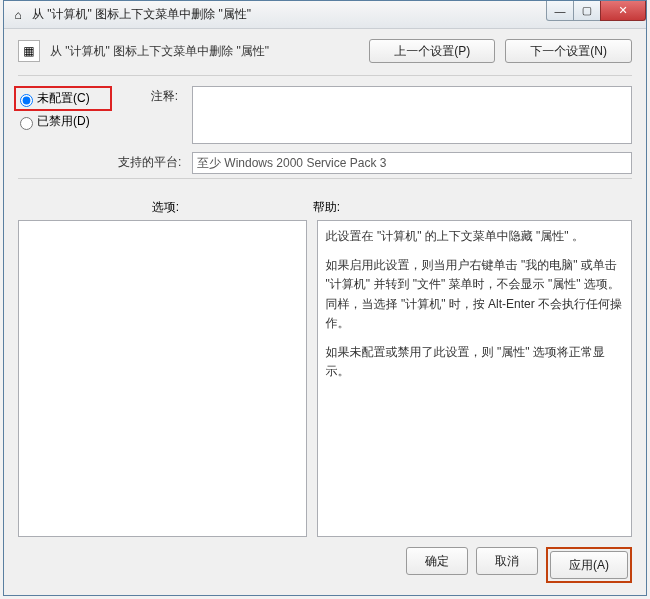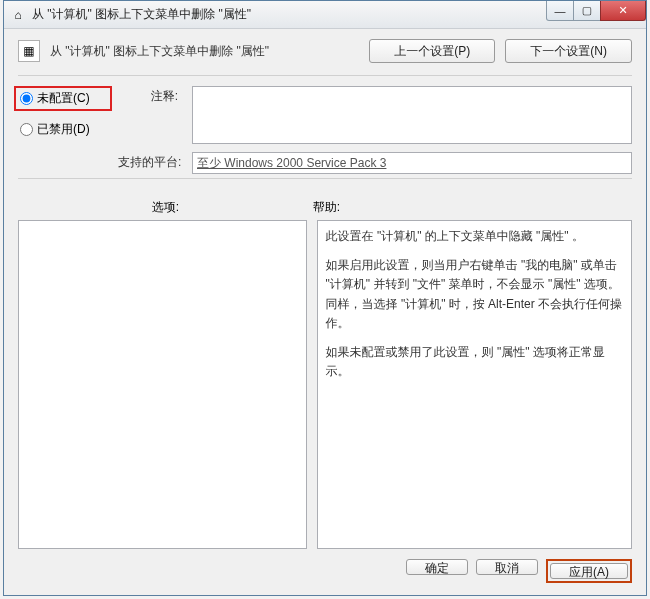--- a/index.html
+++ b/index.html
@@ -60,22 +60,21 @@
     background:linear-gradient(#fdfdfd,#ececec);
     border-radius:3px;
     font-size:12px;
     color:#222;
     cursor:pointer;
   }
   .divider { border-top:1px solid #d0d0d0; margin:4px 0 10px 0; }
   .mid-row { display:flex; gap:10px; }
   .radio-col { width:90px; }
   .radio-item {
-    display:flex; align-items:center; gap:4px;
-    margin-bottom:8px;
+    display:flex; align-items:flex-end; gap:4px;
     padding:2px 2px;
   }
   .radio-item.highlight {
     border:2px solid #d22;
     padding:2px 4px;
     margin-left:-4px; margin-right:-4px;
   }
   .radio-item input { margin:0; }
   .right-col { flex:1; display:flex; flex-direction:column; gap:8px; }
   .field-row { display:flex; gap:14px; }
@@ -88,41 +87,41 @@
     font-family:inherit; font-size:12px;
     padding:2px 4px;
   }
   .platform-box {
     flex:1; height:22px;
     border:1px solid #abadb3;
     background:#fff;
     padding:2px 4px;
     font-size:12px;
     color:#555;
-    display:flex; align-items:center;text-decoration:underline;
+    display:flex; align-items:center;
   }
   .section-labels { display:flex; margin-top:10px; margin-bottom:4px; }
   .section-labels .lbl-left { width:48%;text-align:center; }
   .section-labels .lbl-right { flex:1; }
   .panels { display:flex; gap:10px; flex:1; min-height:0; }
   .panel {
     border:1px solid #abadb3;
     background:#fff;
     padding:6px 8px;
     overflow:auto;
     font-size:12px;
     color:#333;
     line-height:1.6;
   }
   .panel.left { width:47%; }
   .panel.right { flex:1; }
   .panel.right p { margin:0 0 10px 0; }
   .bottom-row { display:flex; justify-content:flex-end; gap:8px; margin-top:10px; }
   .btn {
-    height:16px; padding:0 18px;
+    height:28px; padding:0 18px;
     border:1px solid #9a9a9a;
     background:linear-gradient(#fdfdfd,#ececec);
     border-radius:3px;
     font-size:12px;
     color:#222;
     cursor:pointer;
   }
   .apply-wrap {
     border:2px solid #c2410c;
     padding:2px;

